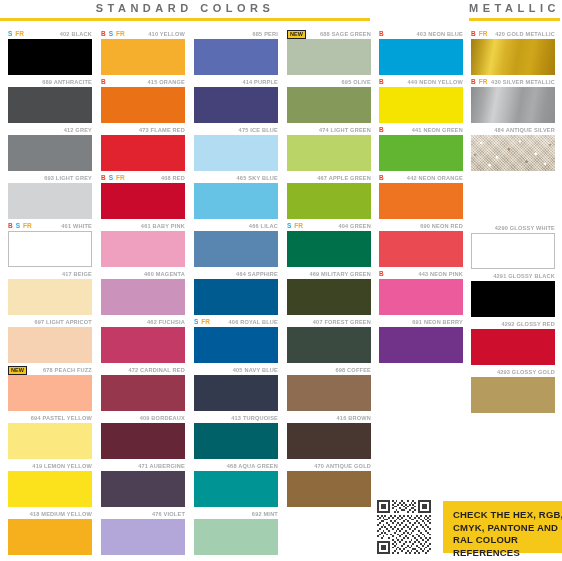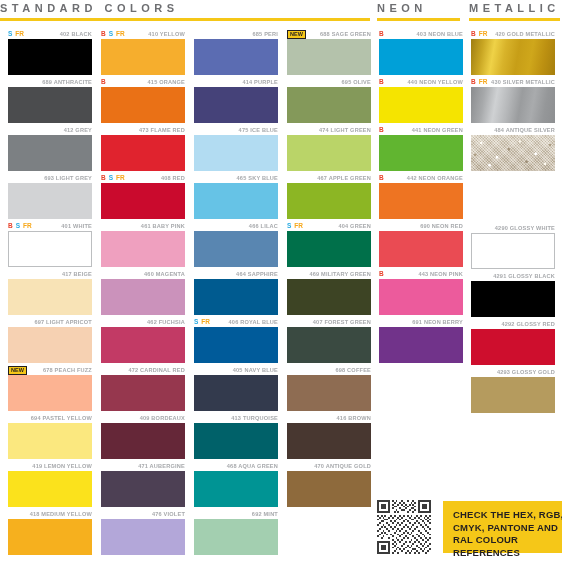--- a/index.html
+++ b/index.html
@@ -7,21 +7,21 @@
     width:562px;height:561px;background:#ffffff;
     font-family:"Liberation Sans",sans-serif;
     overflow:hidden;position:relative;
   }
   .sheet{position:relative;width:562px;height:561px;}
 
   
   .sec-head{position:absolute;}
   .sec-title{
     font-size:11px;font-weight:bold;letter-spacing:4.5px;
-    color:#6d6e71;text-align:left;line-height:13px;
+    color:#6d6e71;text-align:center;line-height:13px;
     white-space:nowrap;
   }
   .sec-rule{height:3px;background:#f5c718;margin-top:3px;}
 
   
   .col{position:absolute;top:29px;width:84px;}
 
   
   .cell{height:48px;position:relative;}
   .cell-lbl{
@@ -83,24 +83,20 @@
     width:138px;height:52px;text-transform:uppercase;
   }
 </style>
 </head>
 <body>
 
 <div class="sheet">
 
   <div class="sec-head" style="left:0px;top:2px;width:370px;">
     <div class="sec-title">STANDARD COLORS</div>
-    <div class="sec-rule"></div>
-  </div>
-  <div class="sec-head" style="left:377px;top:2px;width:83px;">
-    <div class="sec-title">NEON</div>
     <div class="sec-rule"></div>
   </div>
   <div class="sec-head" style="left:469px;top:2px;width:91px;">
     <div class="sec-title">METALLIC</div>
     <div class="sec-rule"></div>
   </div>
 
   <div class="col" style="left:8px;width:84px;">
       <div class="cell">
         <div class="cell-lbl">

